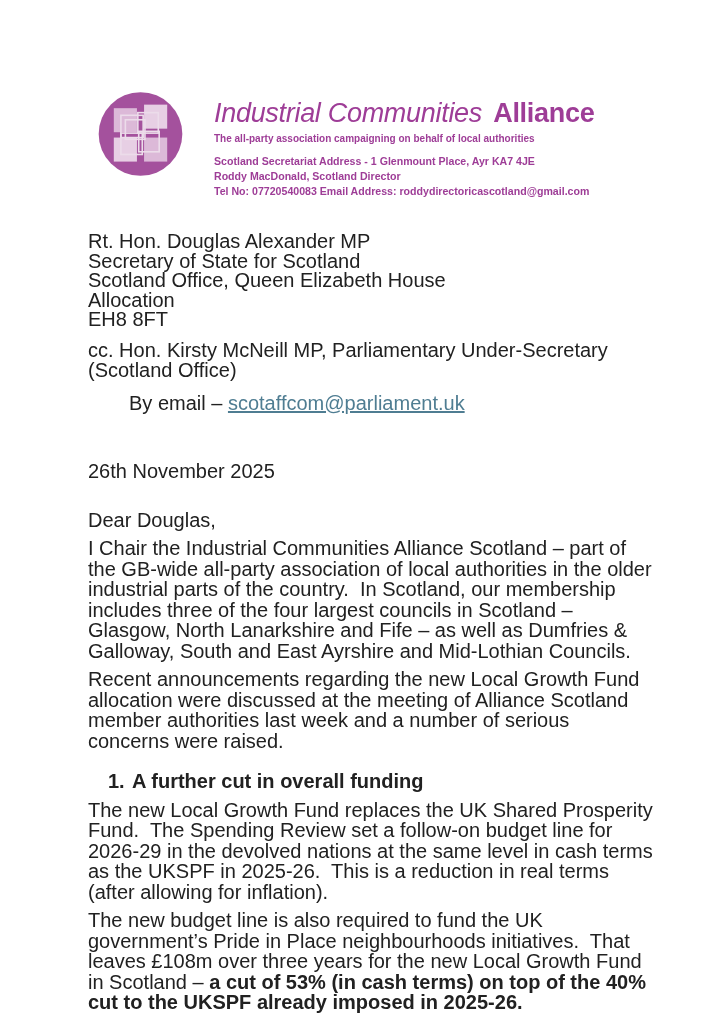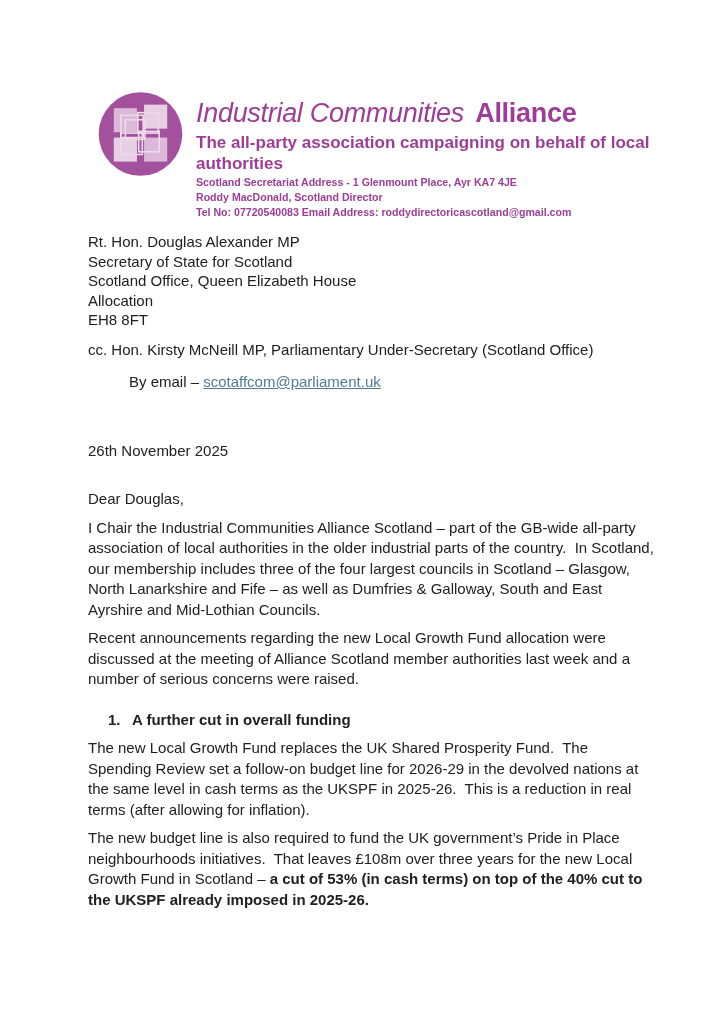--- a/index.html
+++ b/index.html
@@ -5,33 +5,33 @@
   * { margin:0; padding:0; box-sizing:border-box; }
   html,body { background:#e9e9e9; }
   :root { --brand:#9e3d97; --link:#4f7d92; --ink:#212121; }
   .page {
     position:relative; width:724px; height:1024px; margin:0 auto;
     background:#ffffff; overflow:hidden;
     font-family:"Liberation Sans", sans-serif; color:var(--ink);
   }
 
   
-  .letterhead { position:absolute; left:96px; top:88px; display:flex; gap:11px; }
+  .letterhead { position:absolute; left:96px; top:88px; display:flex; gap:29px; }
   .logo { width:89px; height:92px; flex:none; }
   .head-text { padding-top:10px; }
   .org-name { font-size:27px; color:var(--brand); white-space:nowrap; letter-spacing:-0.3px; }
   .org-regular { font-style:italic; }
   .org-bold { font-weight:700; margin-left:4px; }
-  .tagline { margin-top:4px; font-size:17px; font-weight:700; color:var(--brand); line-height:1.22; }
-  .secretariat { margin-top:1px; font-size:10.6px; font-weight:700; color:var(--brand); line-height:1.4; }
+  .tagline { margin-top:4px; font-size:10px; font-weight:700; color:var(--brand); line-height:1.22; }
+  .secretariat { margin-top:9px; font-size:10.6px; font-weight:700; color:var(--brand); line-height:1.4; }
 
   
   .letter-body {
     position:absolute; left:88px; top:232px; width:566px;
-    font-size:15px; line-height:20.5px;
+    font-size:20px; line-height:20.5px;
   }
   .addr-line { line-height:19.5px; }
   .cc-line { margin-top:10px; }
   .email-line { margin-top:12px;margin-left:41px; }
   .email-link { color:var(--link); text-decoration:underline; cursor:pointer; }
   .date-line { margin-top:48px; }
   .salutation { margin-top:28px; }
   .subject-line { margin-top:13px; font-weight:700; }
   p.body-par { margin-top:8px; white-space:pre-wrap; }
   .section-heading { margin-top:20px; padding-left:20px; font-weight:700; display:flex; }

